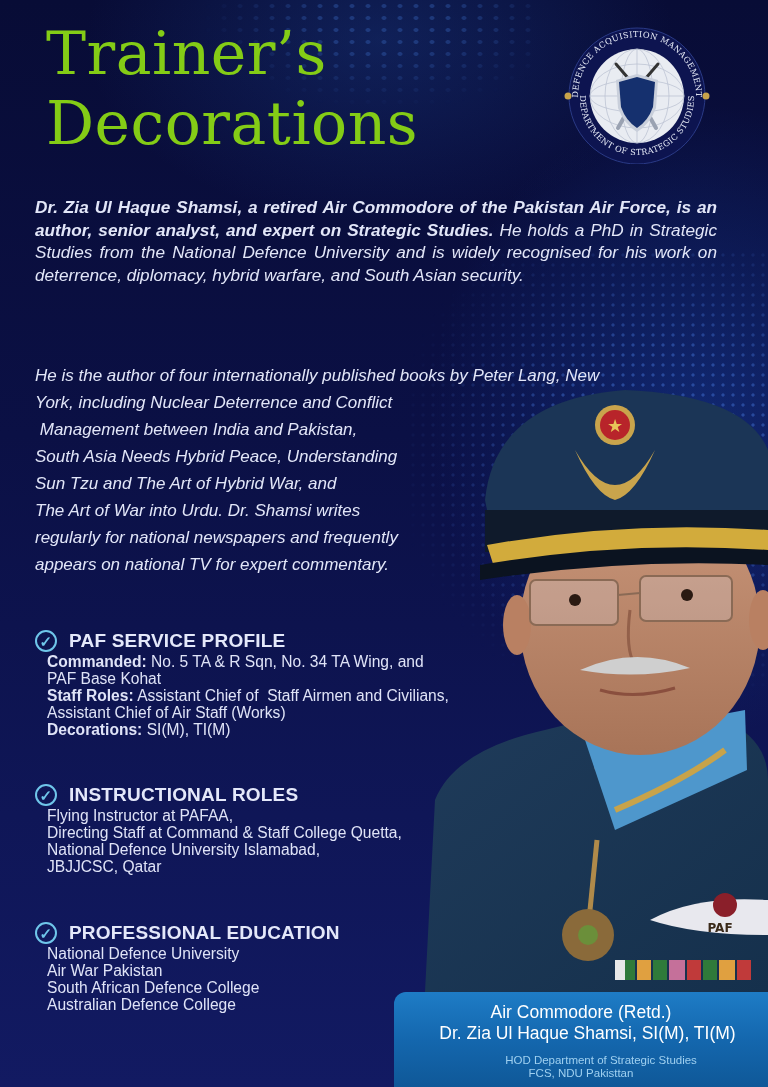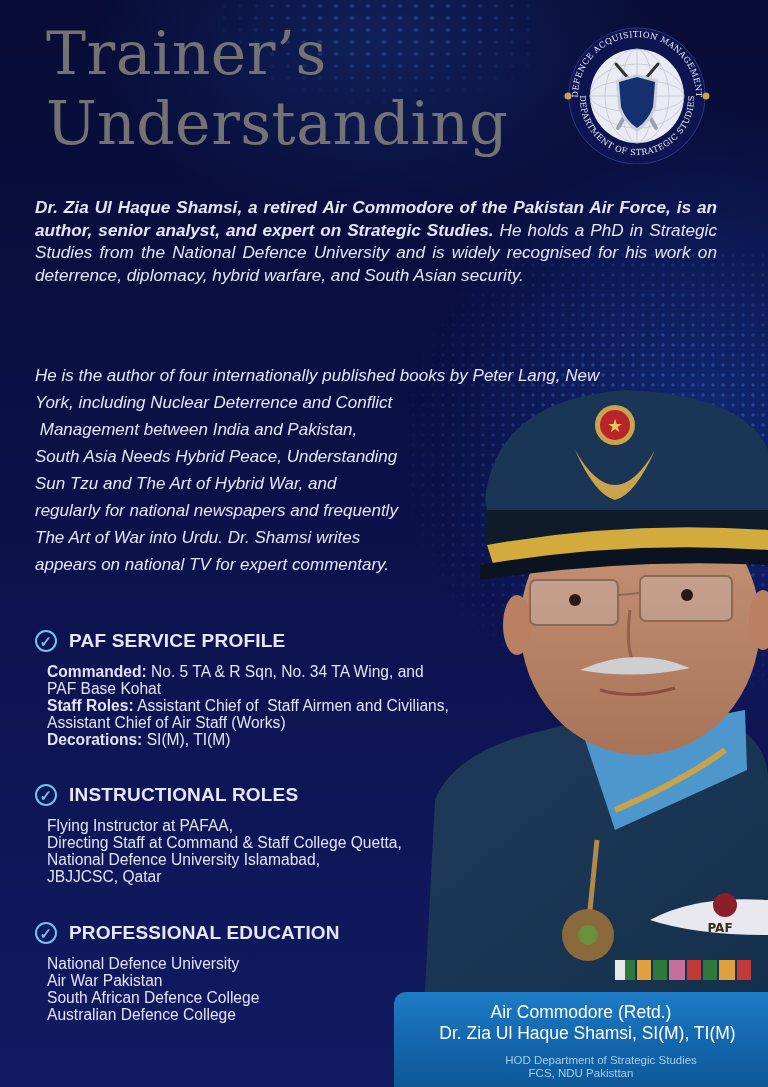--- a/index.html
+++ b/index.html
@@ -29,21 +29,21 @@
       background-image: radial-gradient(ellipse, rgba(60,110,200,0.35) 2px, transparent 3px);
       background-size: 16px 12px;
       -webkit-mask-image: radial-gradient(ellipse at 55% 20%, #000 25%, transparent 70%);
       mask-image: radial-gradient(ellipse at 55% 20%, #000 25%, transparent 70%);
     }
     .title {
       position:absolute; left:46px; top:18px;
       font-family: "DejaVu Serif", "Liberation Serif", serif;
       font-weight: normal;
       font-size: 60px; line-height: 70px;
-      color: #737373;
+      color: #84cc16;
       letter-spacing: 0.5px;
     }
     .title span { display:block; }
     .logo {
       position:absolute; left:556px; top:24px; width:162px; height:140px;
     }
     .intro {
       position:absolute; left:35px; top:196px; width:682px;
       font-style: italic; font-size: 17.2px; line-height: 22.6px;
       color: #e2e6f8; text-align: justify;
@@ -60,21 +60,21 @@
       display:flex; align-items:center; gap:12px;
       font-weight:bold; font-size:19px; color:#e4e8fa;
       letter-spacing:0.2px;
     }
     .check {
       width:22px; height:22px; border:2px solid #6fc6ea; border-radius:50%;
       display:flex; align-items:center; justify-content:center;
       color:#6fc6ea; font-size:15px; font-weight:bold; line-height:1;
     }
     .sec-body {
-      margin-left:12px; margin-top:11px;
+      margin-left:12px; margin-top:1px;
       font-size:15.6px; line-height:17px; color:#dfe3f7;
     }
     .sec-body div { white-space:nowrap; }
     .sec-body b { font-weight:bold; }
     .photo {
       position:absolute; left:425px; top:380px; width:343px; height:612px;
     }
     .name-card {
       position:absolute; left:394px; top:992px; width:374px; height:95px;
       border-radius: 12px 0 0 0;
@@ -88,21 +88,21 @@
   </style>
 </head>
 <body>
 
 <div class="bg"></div>
 <div class="dots-top"></div>
 <div class="dots"></div>
 
 <h1 class="title">
   <span>Trainer’s</span>
-  <span>Understanding</span>
+  <span>Decorations</span>
 </h1>
 
 <div class="logo">
   <svg viewBox="0 0 162 140" width="162" height="140">
     <defs>
       <path id="arcTop" d="M 22 72 A 59 59 0 0 1 140 72"></path>
       <path id="arcBot" d="M 24 74 A 57 57 0 0 0 138 74"></path>
     </defs>
     <circle cx="81" cy="72" r="68" fill="#0d1450"></circle>
     <circle cx="81" cy="72" r="68" fill="none" stroke="#2a3a86" stroke-width="1"></circle>
@@ -137,22 +137,22 @@
 </div>
 
 <p class="intro"><b>Dr. Zia Ul Haque Shamsi, a retired Air Commodore of the Pakistan Air Force, is an author, senior analyst, and expert on Strategic Studies.</b><span> He holds a PhD in Strategic Studies from the National Defence University and is widely recognised for his work on deterrence, diplomacy, hybrid warfare, and South Asian security.</span></p>
 
 <div class="books">
   <span class="line">He is the author of four internationally published books by Peter Lang, New</span>
   <span class="line">York, including Nuclear Deterrence and Conflict</span>
   <span class="line" style="white-space:pre"> Management between India and Pakistan,</span>
   <span class="line">South Asia Needs Hybrid Peace, Understanding</span>
   <span class="line">Sun Tzu and The Art of Hybrid War, and</span>
+  <span class="line">The Art of War into Urdu. Dr. Shamsi writes</span>
   <span class="line">regularly for national newspapers and frequently</span>
-  <span class="line">The Art of War into Urdu. Dr. Shamsi writes</span>
   <span class="line">appears on national TV for expert commentary.</span>
 </div>
 
 <div class="photo">
   <svg viewBox="0 0 343 612" width="343" height="612">
     <defs>
       <linearGradient id="skin" x1="0" y1="0" x2="0" y2="1">
         <stop offset="0" stop-color="#c9967a"></stop>
         <stop offset="1" stop-color="#a87458"></stop>
       </linearGradient>

